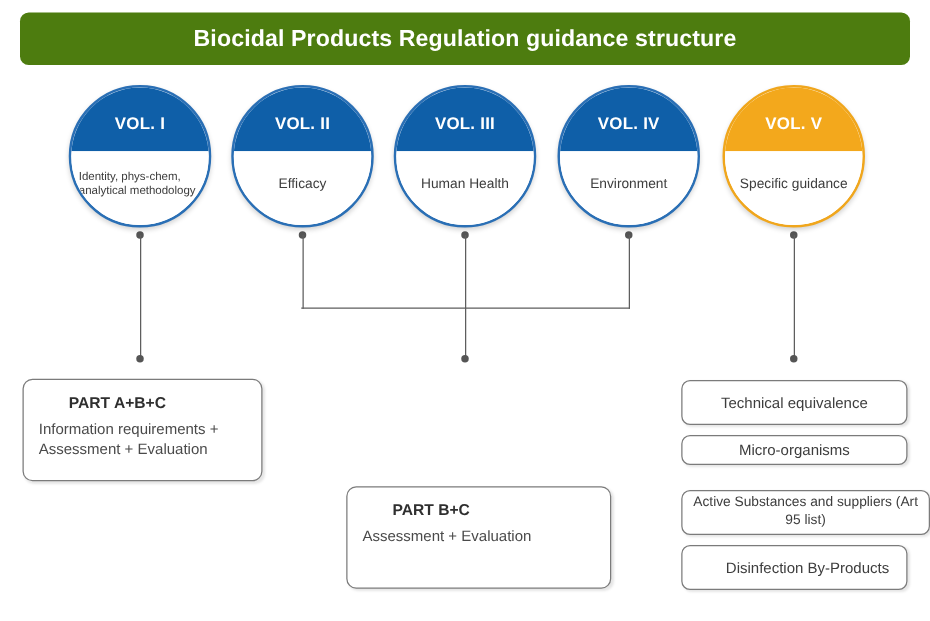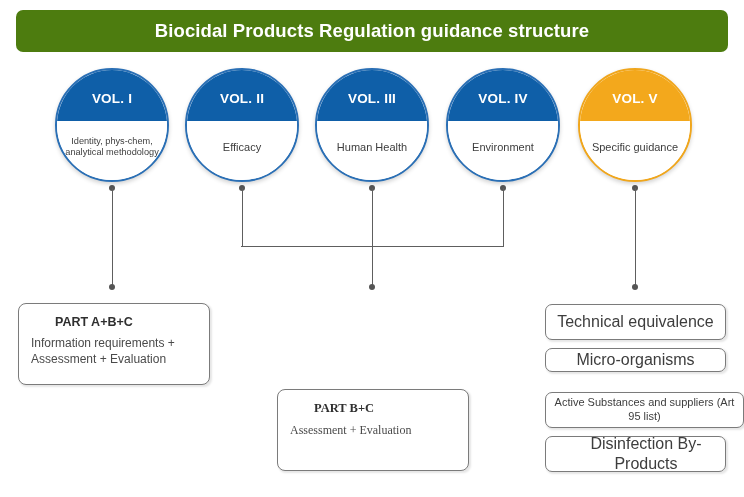--- a/index.html
+++ b/index.html
@@ -78,21 +78,21 @@
     letter-spacing: 0.2px;
     white-space: nowrap;
   }
 
   .vol-bottom {
     flex: 1;
     background: #ffffff;
     display: flex;
     align-items: center;
     justify-content: center;
-    text-align: center;
+    text-align: left;
     padding: 0 6px 6px 6px;
     box-sizing: border-box;
   }
   .vol-sub {
     color: #3d3d3d;
     font-size: 11px;
     line-height: 1.22;
   }
   .vol-sub.small {
     font-size: 9.2px;
@@ -150,21 +150,21 @@
     background: #ffffff;
     box-sizing: border-box;
     box-shadow: 1.5px 1.5px 2px rgba(0,0,0,0.10);
     display: flex;
     align-items: center;
     justify-content: center;
     text-align: center;
   }
   .pill-text {
     color: #3d3d3d;
-    font-size: 16px;
+    font-size: 12px;
     line-height: 1.25;
     padding: 0 8px;
   }
   .pill-text.two-line { font-size: 11px; }
 </style>
 </head>
 <body>
 
 <div id="canvas">
 
@@ -236,21 +236,21 @@
       <span class="vol-sub">Specific guidance</span>
     </div>
   </div>
 
   <div class="part-box" style="left:18px; top:303px; width:192px; height:82px;">
     <div class="part-title">PART A+B+C</div>
     <div class="part-desc">Information requirements + Assessment + Evaluation</div>
   </div>
 
 
-  <div class="part-box" style="left:277px; top:389px; width:192px; height:82px;font-family:Liberation Serif, serif;">
+  <div class="part-box" style="left:277px; top:389px; width:212px; height:82px;">
     <div class="part-title">PART B+C</div>
     <div class="part-desc">Assessment + Evaluation</div>
   </div>
 
   <div class="pill-box" style="left:545px; top:304px; width:181px; height:36px;">
     <span class="pill-text">Technical equivalence</span>
   </div>
 
   <div class="pill-box" style="left:545px; top:348px; width:181px; height:24px;">
     <span class="pill-text">Micro-organisms</span>

